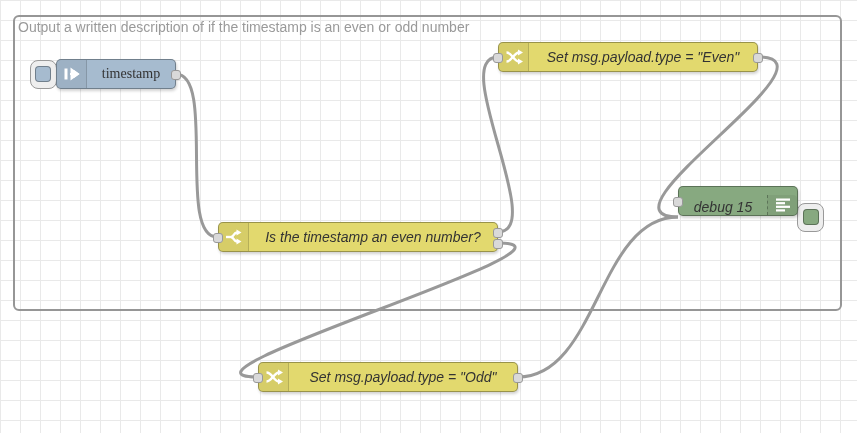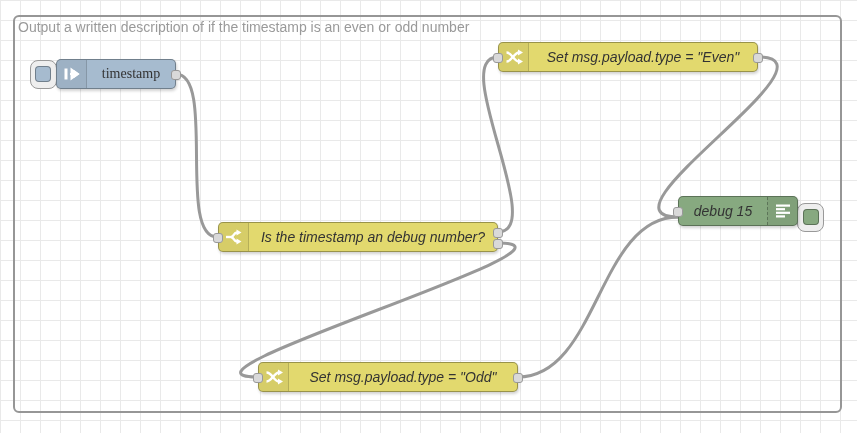--- a/index.html
+++ b/index.html
@@ -13,21 +13,21 @@
     background-image:
       linear-gradient(to right, #e9e9e9 1px, transparent 1px),
       linear-gradient(to bottom, #e9e9e9 1px, transparent 1px);
     background-size: 20px 20px;
     overflow: hidden;
   }
 
   .group-box {
     position: absolute;
     left: 13px; top: 15px;
-    width: 829px; height: 398px;
+    width: 829px; height: 296px;
     border: 2px solid #969696;
     border-radius: 6px;
     z-index: 1;
   }
   .group-label {
     position: absolute;
     left: 3px; top: 2px;
     font-size: 14px;
     color: #9a9a9a;
     white-space: nowrap;
@@ -138,21 +138,21 @@
   <div class="node" style="left:218px; top:222px; width:280px; background:#e2d96e;">
     <div class="node-icon left">
       <svg class="icon-svg" width="20" height="20" viewBox="0 0 20 20">
         <path d="M2 10 L8 10" stroke="#ffffff" stroke-width="2.4" fill="none"></path>
         <path d="M7 10 C10 10 9.5 5.5 13 5.5" stroke="#ffffff" stroke-width="2.4" fill="none"></path>
         <path d="M7 10 C10 10 9.5 14.5 13 14.5" stroke="#ffffff" stroke-width="2.4" fill="none"></path>
         <path d="M12.5 2.5 L17.5 5.5 L12.5 8.5 Z" fill="#ffffff"></path>
         <path d="M12.5 11.5 L17.5 14.5 L12.5 17.5 Z" fill="#ffffff"></path>
       </svg>
     </div>
-    <div class="node-label italic">Is the timestamp an debug number?</div>
+    <div class="node-label italic">Is the timestamp an even number?</div>
     <div class="port in" style="top:10px;"></div>
     <div class="port out" style="top:5px;"></div>
     <div class="port out" style="top:16px;"></div>
   </div>
 
   <div class="node" style="left:498px; top:42px; width:260px; background:#e2d96e;">
     <div class="node-icon left">
       <svg class="icon-svg" width="20" height="20" viewBox="0 0 20 20">
         <path d="M2.5 5.5 C8 5.5 10 14.5 15 14.5" stroke="#ffffff" stroke-width="2.4" fill="none"></path>
         <path d="M2.5 14.5 C8 14.5 10 5.5 15 5.5" stroke="#ffffff" stroke-width="2.4" fill="none"></path>
@@ -176,21 +176,21 @@
     </div>
     <div class="node-label italic">Set msg.payload.type = "Odd"</div>
     <div class="port in" style="top:10px;"></div>
     <div class="port out" style="top:10px;"></div>
   </div>
 
   <div class="side-button right-btn" style="left:797px; top:203px;">
     <div class="inner" style="background:#87a980;"></div>
   </div>
 
-  <div class="node" style="left:678px; top:196px; width:120px; background:#87a980;">
+  <div class="node" style="left:678px; top:186px; width:120px; background:#87a980;align-items:flex-end;">
     <div class="node-label italic">debug 15</div>
     <div class="node-icon right">
       <svg class="icon-svg" width="20" height="20" viewBox="0 0 20 20">
         <rect x="3" y="3.5" width="14" height="2.2" fill="#ffffff"></rect>
         <rect x="3" y="7.1" width="9" height="2.2" fill="#ffffff"></rect>
         <rect x="3" y="10.7" width="14" height="2.2" fill="#ffffff"></rect>
         <rect x="3" y="14.3" width="9" height="2.2" fill="#ffffff"></rect>
       </svg>
     </div>
     <div class="port in" style="top:10px;"></div>

